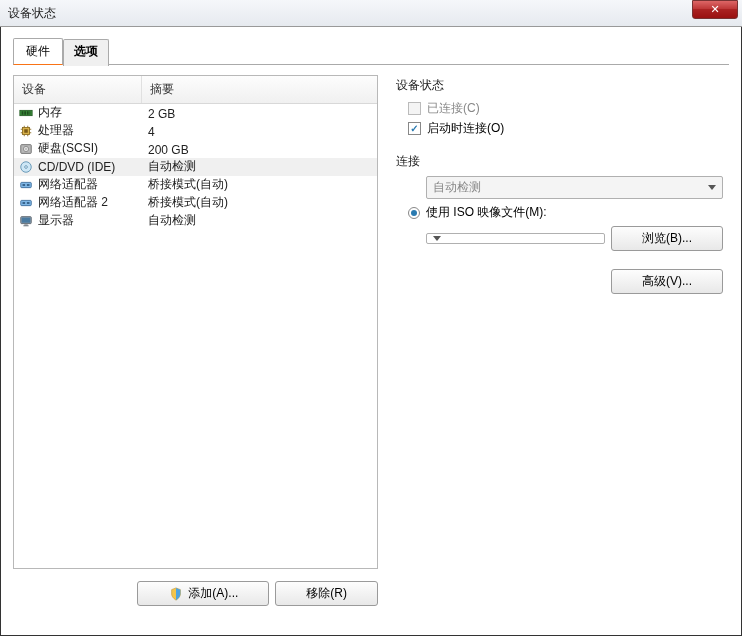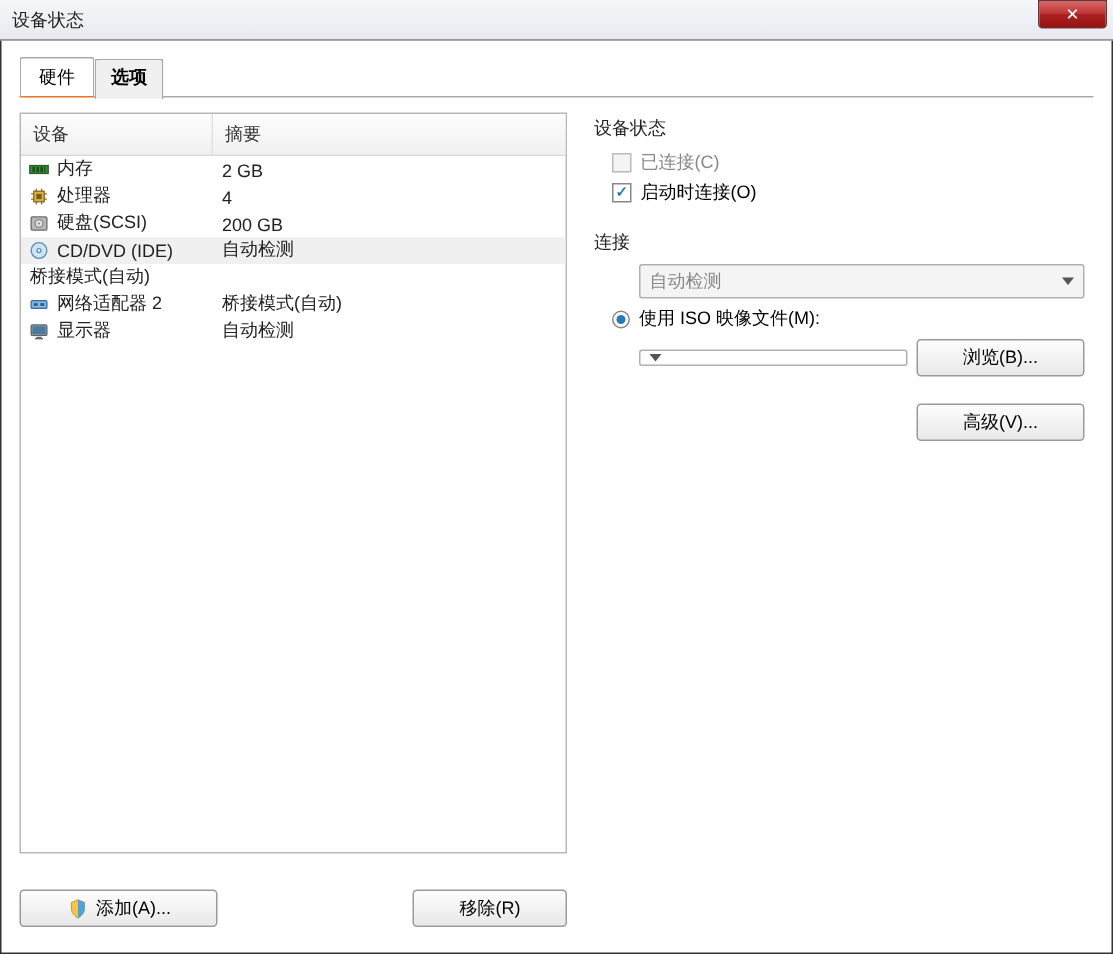--- a/index.html
+++ b/index.html
@@ -111,23 +111,23 @@
   .hw-row .col { padding: 1px 6px 1px 6px; }
   .hw-row .col-device { padding-left: 4px; }
   .icon {
     width: 16px; height: 16px;
     display: inline-flex; align-items: center; justify-content: center;
     flex-shrink: 0;
   }
   .icon svg { width: 14px; height: 14px; }
   .btn-row {
     display: flex;
-    justify-content: space-between;
+    justify-content: flex-end;
     gap: 6px;
-    margin-top: 24px;
+    margin-top: 12px;
   }
   .btn {
     background: linear-gradient(to bottom, #fdfdfd, #e8e8e8);
     border: 1px solid #9a9a9a;
     border-radius: 3px;
     padding: 3px 30px;
     font-size: 12px;
     font-family: inherit;
     cursor: pointer;
     display: inline-flex; align-items:center; gap:4px;
@@ -277,20 +277,30 @@
                   <svg viewBox="0 0 16 16">
                     <circle cx="8" cy="8" r="6" fill="#cde6f5" stroke="#5a8fb0"></circle>
                     <circle cx="8" cy="8" r="1.5" fill="#fff" stroke="#5a8fb0"></circle>
                   </svg>
                 </span>
                 <span>CD/DVD (IDE)</span>
               </div>
               <div class="col col-summary">自动检测</div>
             </div>
             <div class="hw-row">
+              <div class="col col-device">
+                <span class="icon">
+                  <svg viewBox="0 0 16 16">
+                    <rect x="2" y="5" width="12" height="6" rx="1" fill="#7fb7e6" stroke="#3a6a99"></rect>
+                    <rect x="4" y="7" width="3" height="2" fill="#2f5a82"></rect>
+                    <rect x="9" y="7" width="3" height="2" fill="#2f5a82"></rect>
+                  </svg>
+                </span>
+                <span>网络适配器</span>
+              </div>
               <div class="col col-summary">桥接模式(自动)</div>
             </div>
             <div class="hw-row">
               <div class="col col-device">
                 <span class="icon">
                   <svg viewBox="0 0 16 16">
                     <rect x="2" y="5" width="12" height="6" rx="1" fill="#7fb7e6" stroke="#3a6a99"></rect>
                     <rect x="4" y="7" width="3" height="2" fill="#2f5a82"></rect>
                     <rect x="9" y="7" width="3" height="2" fill="#2f5a82"></rect>
                   </svg>

